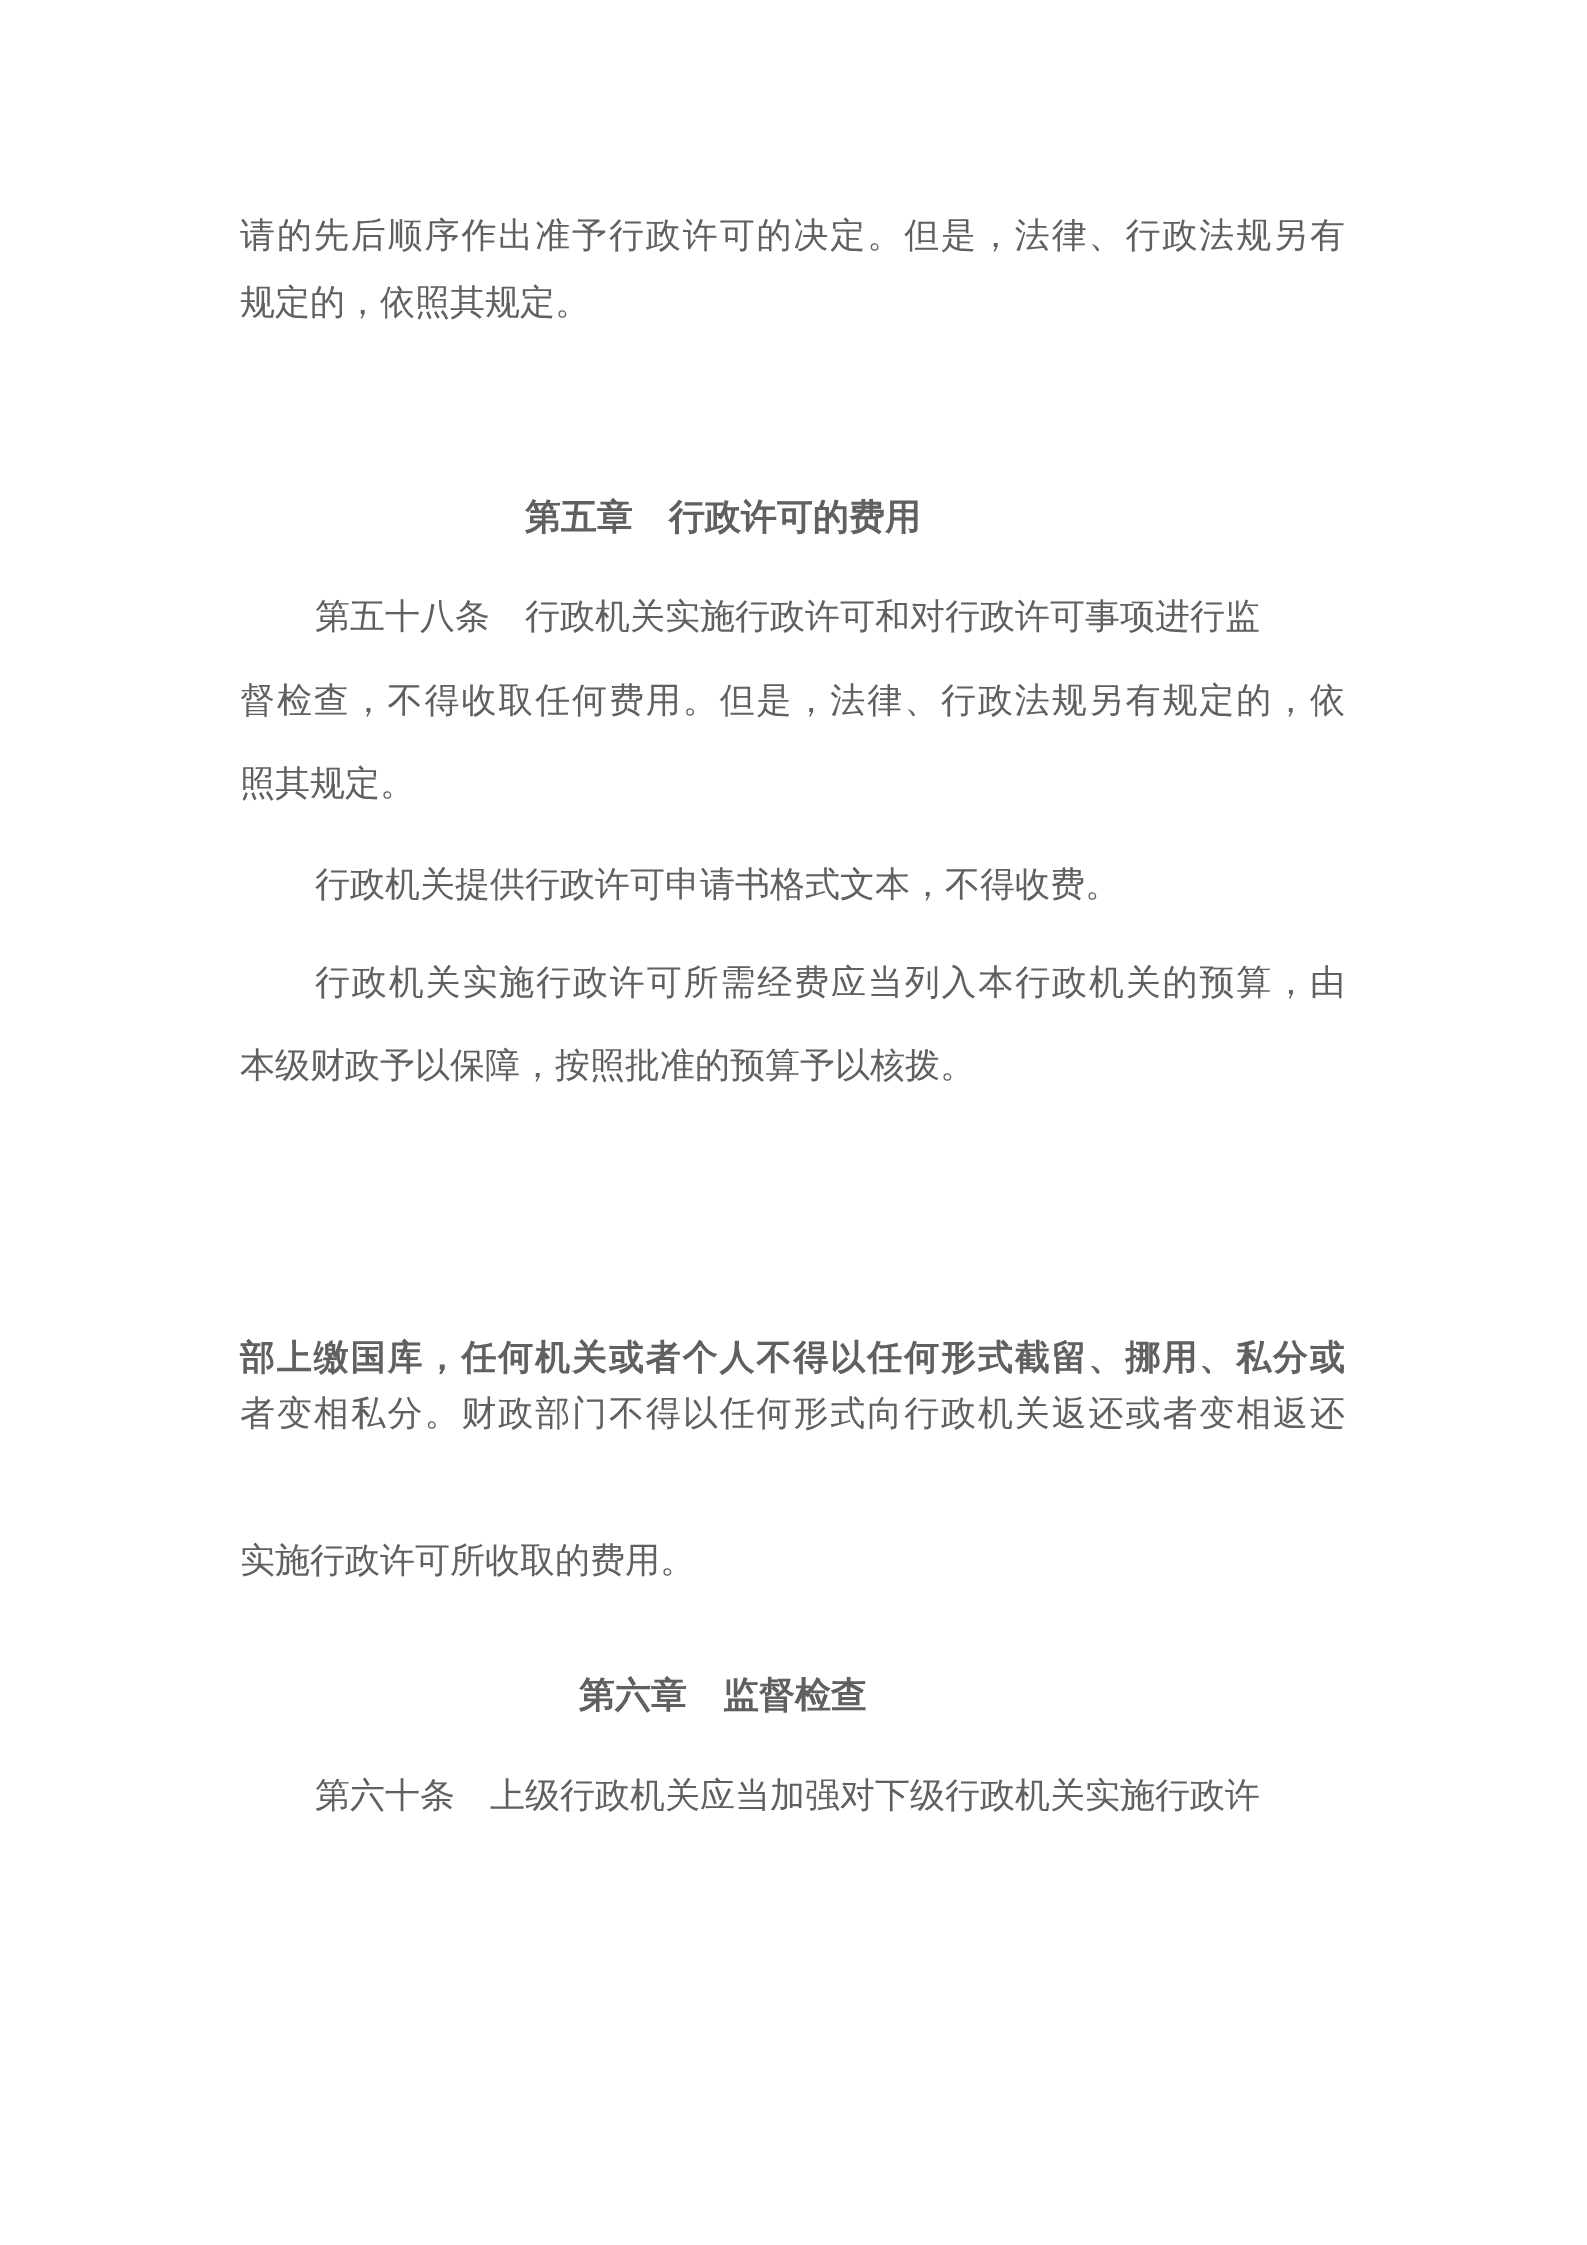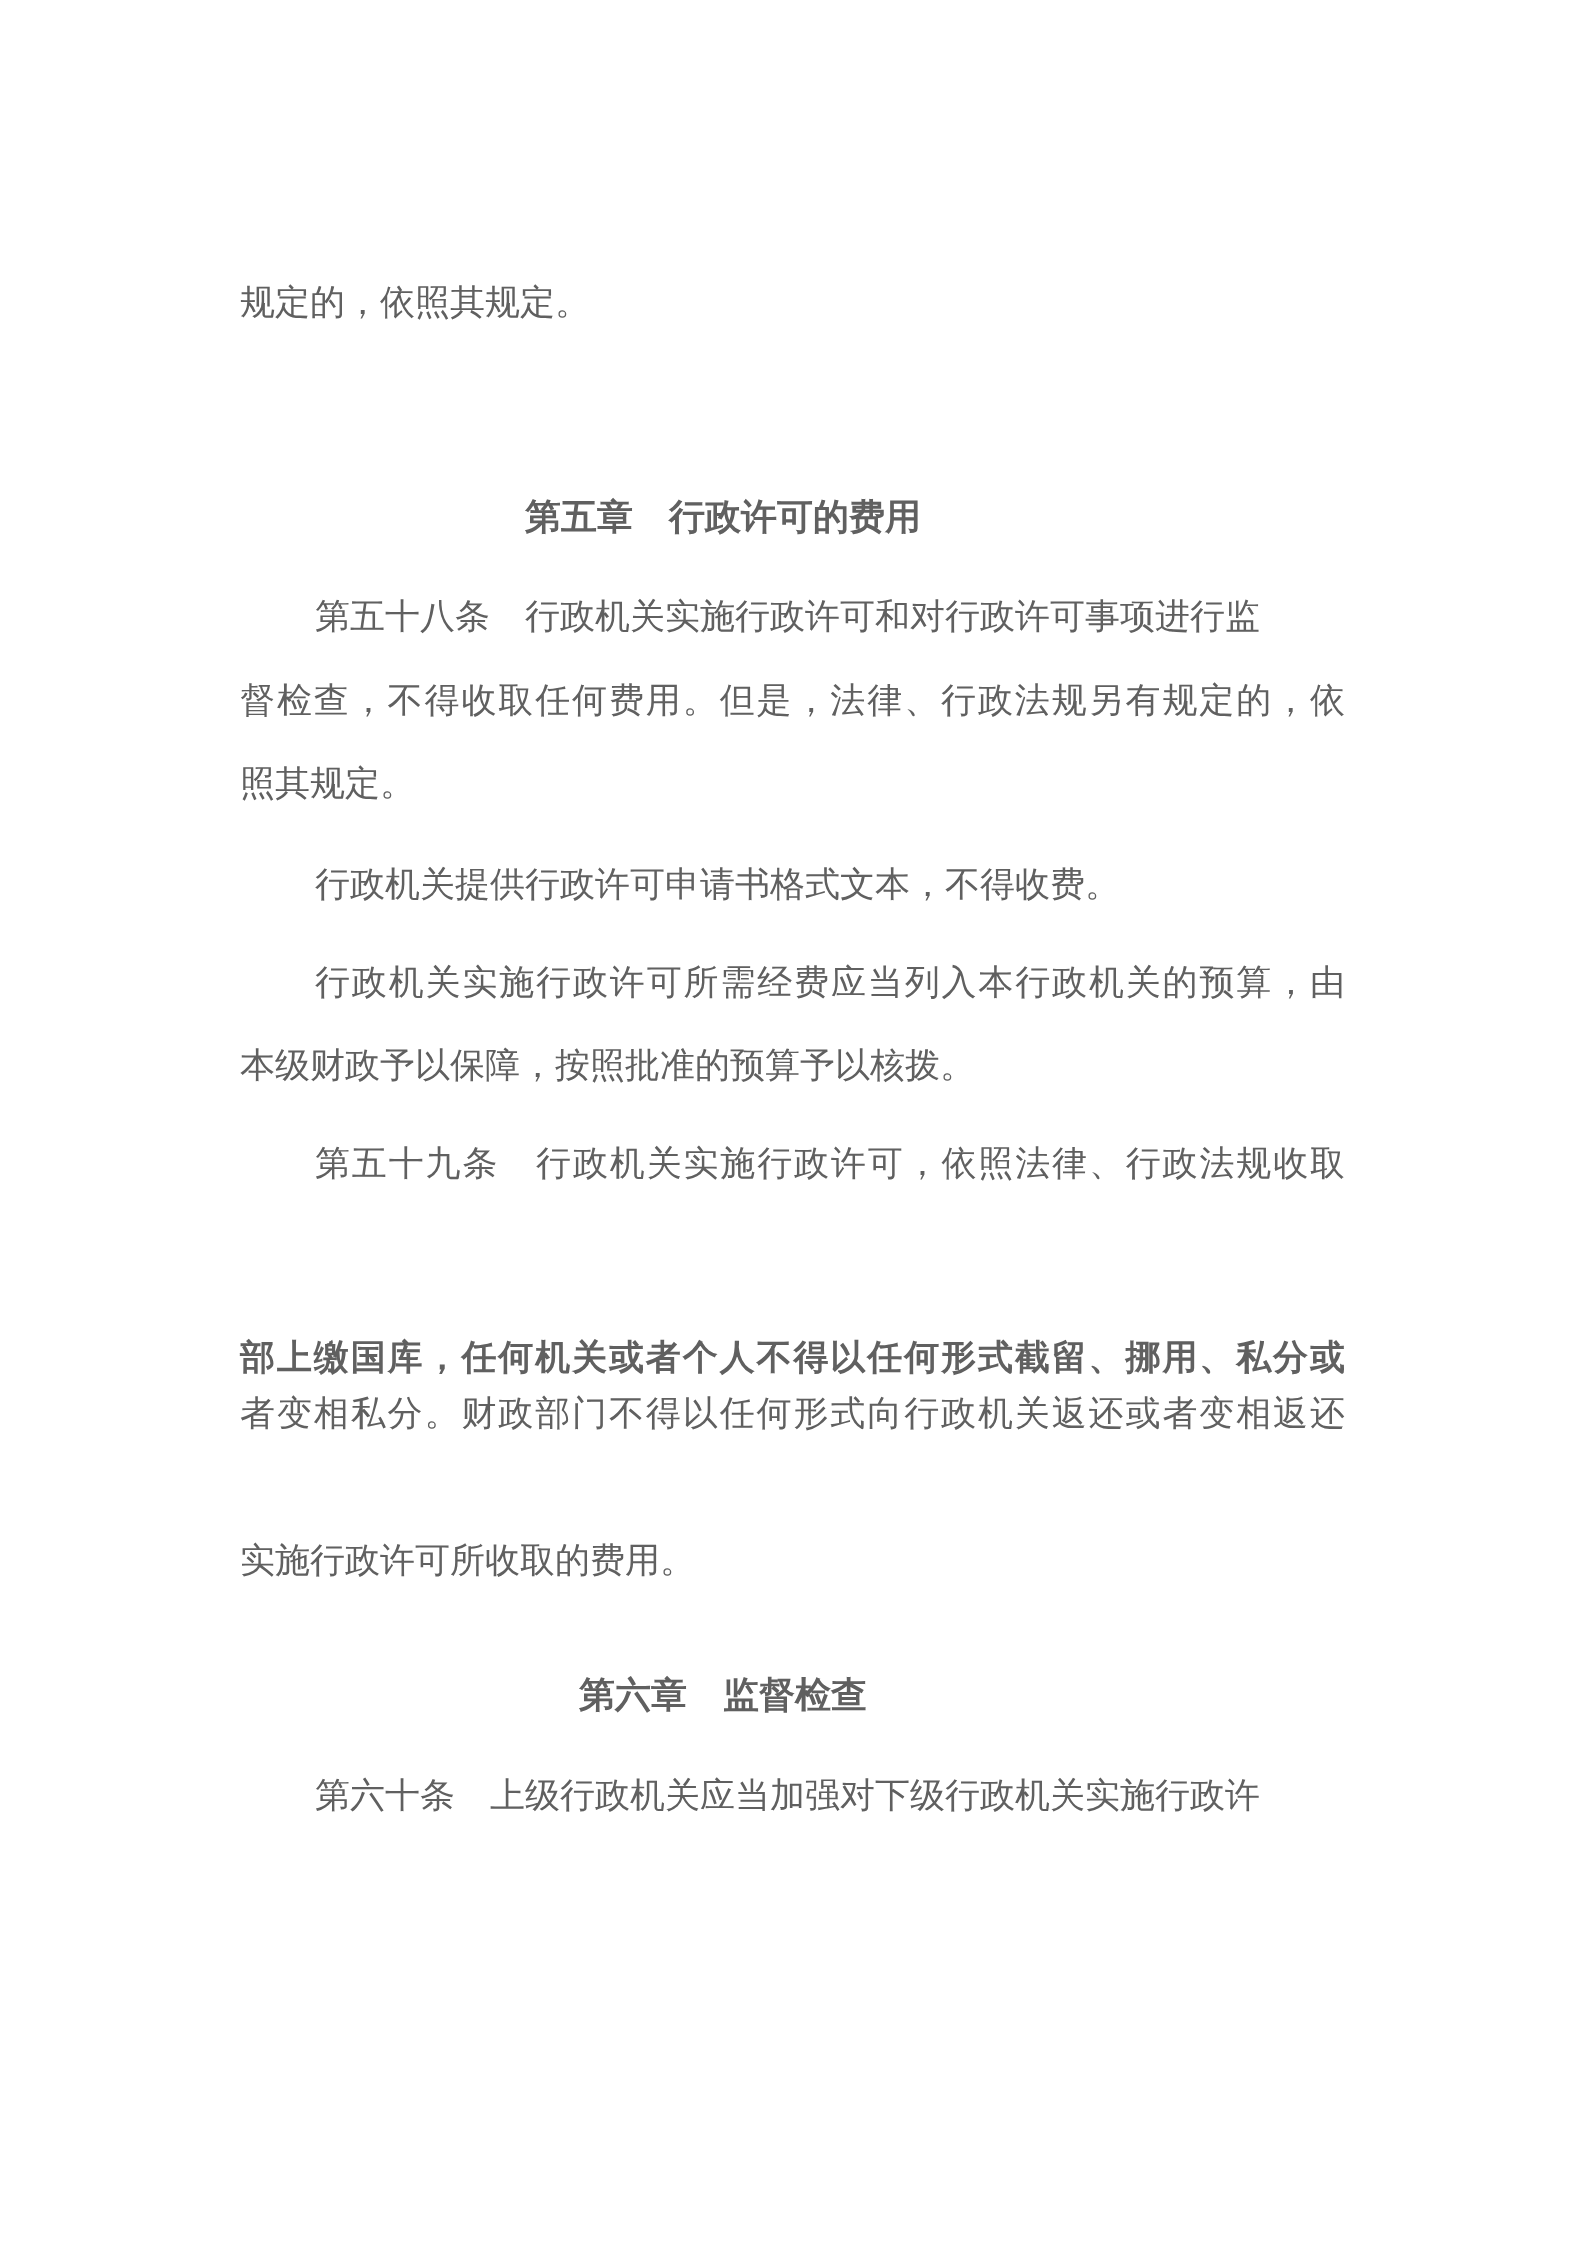--- a/index.html
+++ b/index.html
@@ -51,34 +51,34 @@
     font-size: 36px;
     font-weight: bold;
     white-space: pre;
   }
 </style>
 </head>
 <body>
 
 <div class="page">
 
+  <div class="line full" style="top:213px;">请的先后顺序作出准予行政许可的决定。但是，法律、行政法规另有</div>
   <div class="line" style="top:280px;">规定的，依照其规定。</div>
 
   <div class="heading" style="top:495px;">第五章　行政许可的费用</div>
 
   <div class="line indent" style="top:594px;">第五十八条　行政机关实施行政许可和对行政许可事项进行监</div>
   <div class="line full" style="top:678px;">督检查，不得收取任何费用。但是，法律、行政法规另有规定的，依</div>
   <div class="line" style="top:761px;">照其规定。</div>
 
   <div class="line indent" style="top:862px;">行政机关提供行政许可申请书格式文本，不得收费。</div>
 
   <div class="line indent full" style="top:960px;">行政机关实施行政许可所需经费应当列入本行政机关的预算，由</div>
   <div class="line" style="top:1043px;">本级财政予以保障，按照批准的预算予以核拨。</div>
 
-  <div class="line indent full" style="top:1141px;">第五十九条　行政机关实施行政许可，依照法律、行政法规收取</div>
   <div class="line full" style="top:1335px;font-weight:bold;">部上缴国库，任何机关或者个人不得以任何形式截留、挪用、私分或</div>
   <div class="line full" style="top:1391px;">者变相私分。财政部门不得以任何形式向行政机关返还或者变相返还</div>
   <div class="line" style="top:1538px;">实施行政许可所收取的费用。</div>
 
   <div class="heading" style="top:1673px;">第六章　监督检查</div>
 
   <div class="line indent" style="top:1773px;">第六十条　上级行政机关应当加强对下级行政机关实施行政许</div>
 
 </div>
 

